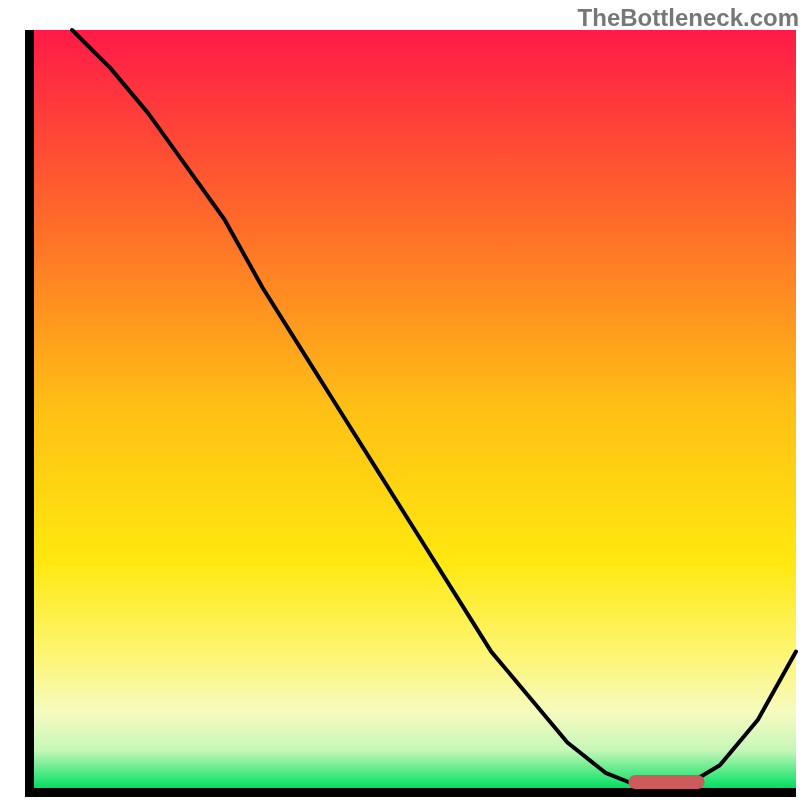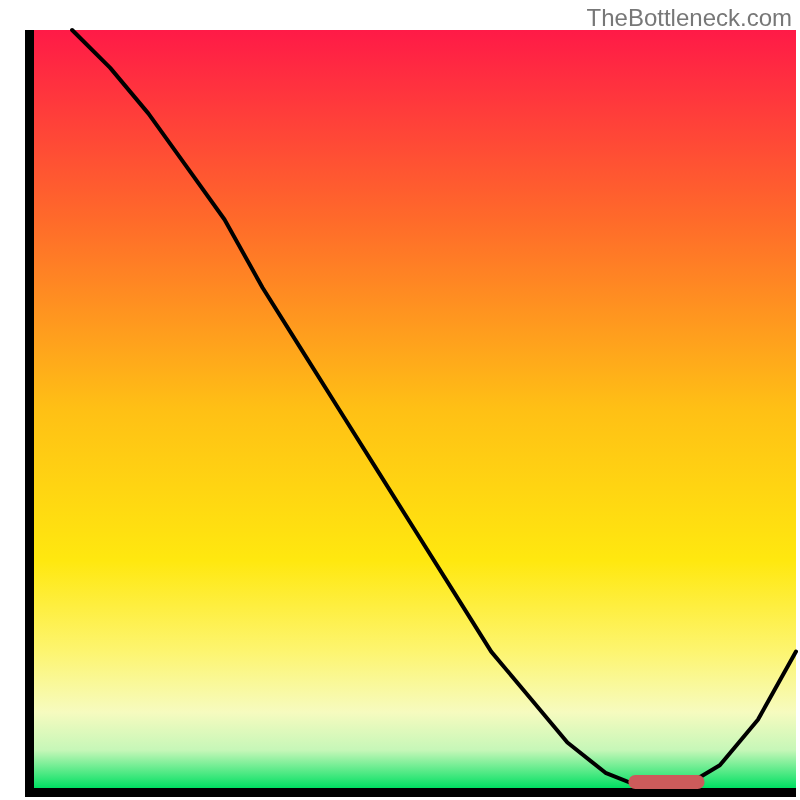--- a/index.html
+++ b/index.html
@@ -7,23 +7,23 @@
     padding: 0;
     width: 800px;
     height: 800px;
     overflow: hidden;
     background: #fff;
     font-family: Arial, Helvetica, sans-serif;
   }
   .watermark {
     position: absolute;
     top: 4px;
-    right: 8px;
+    right: 1px;
     font-size: 24px;
-    font-weight: normal;
+    font-weight: bold;
     color: #777;
     z-index: 10;
     user-select: none;
   }
   .chart-container {
     position: absolute;
     left: 0;
     top: 0;
     width: 800px;
     height: 800px;

